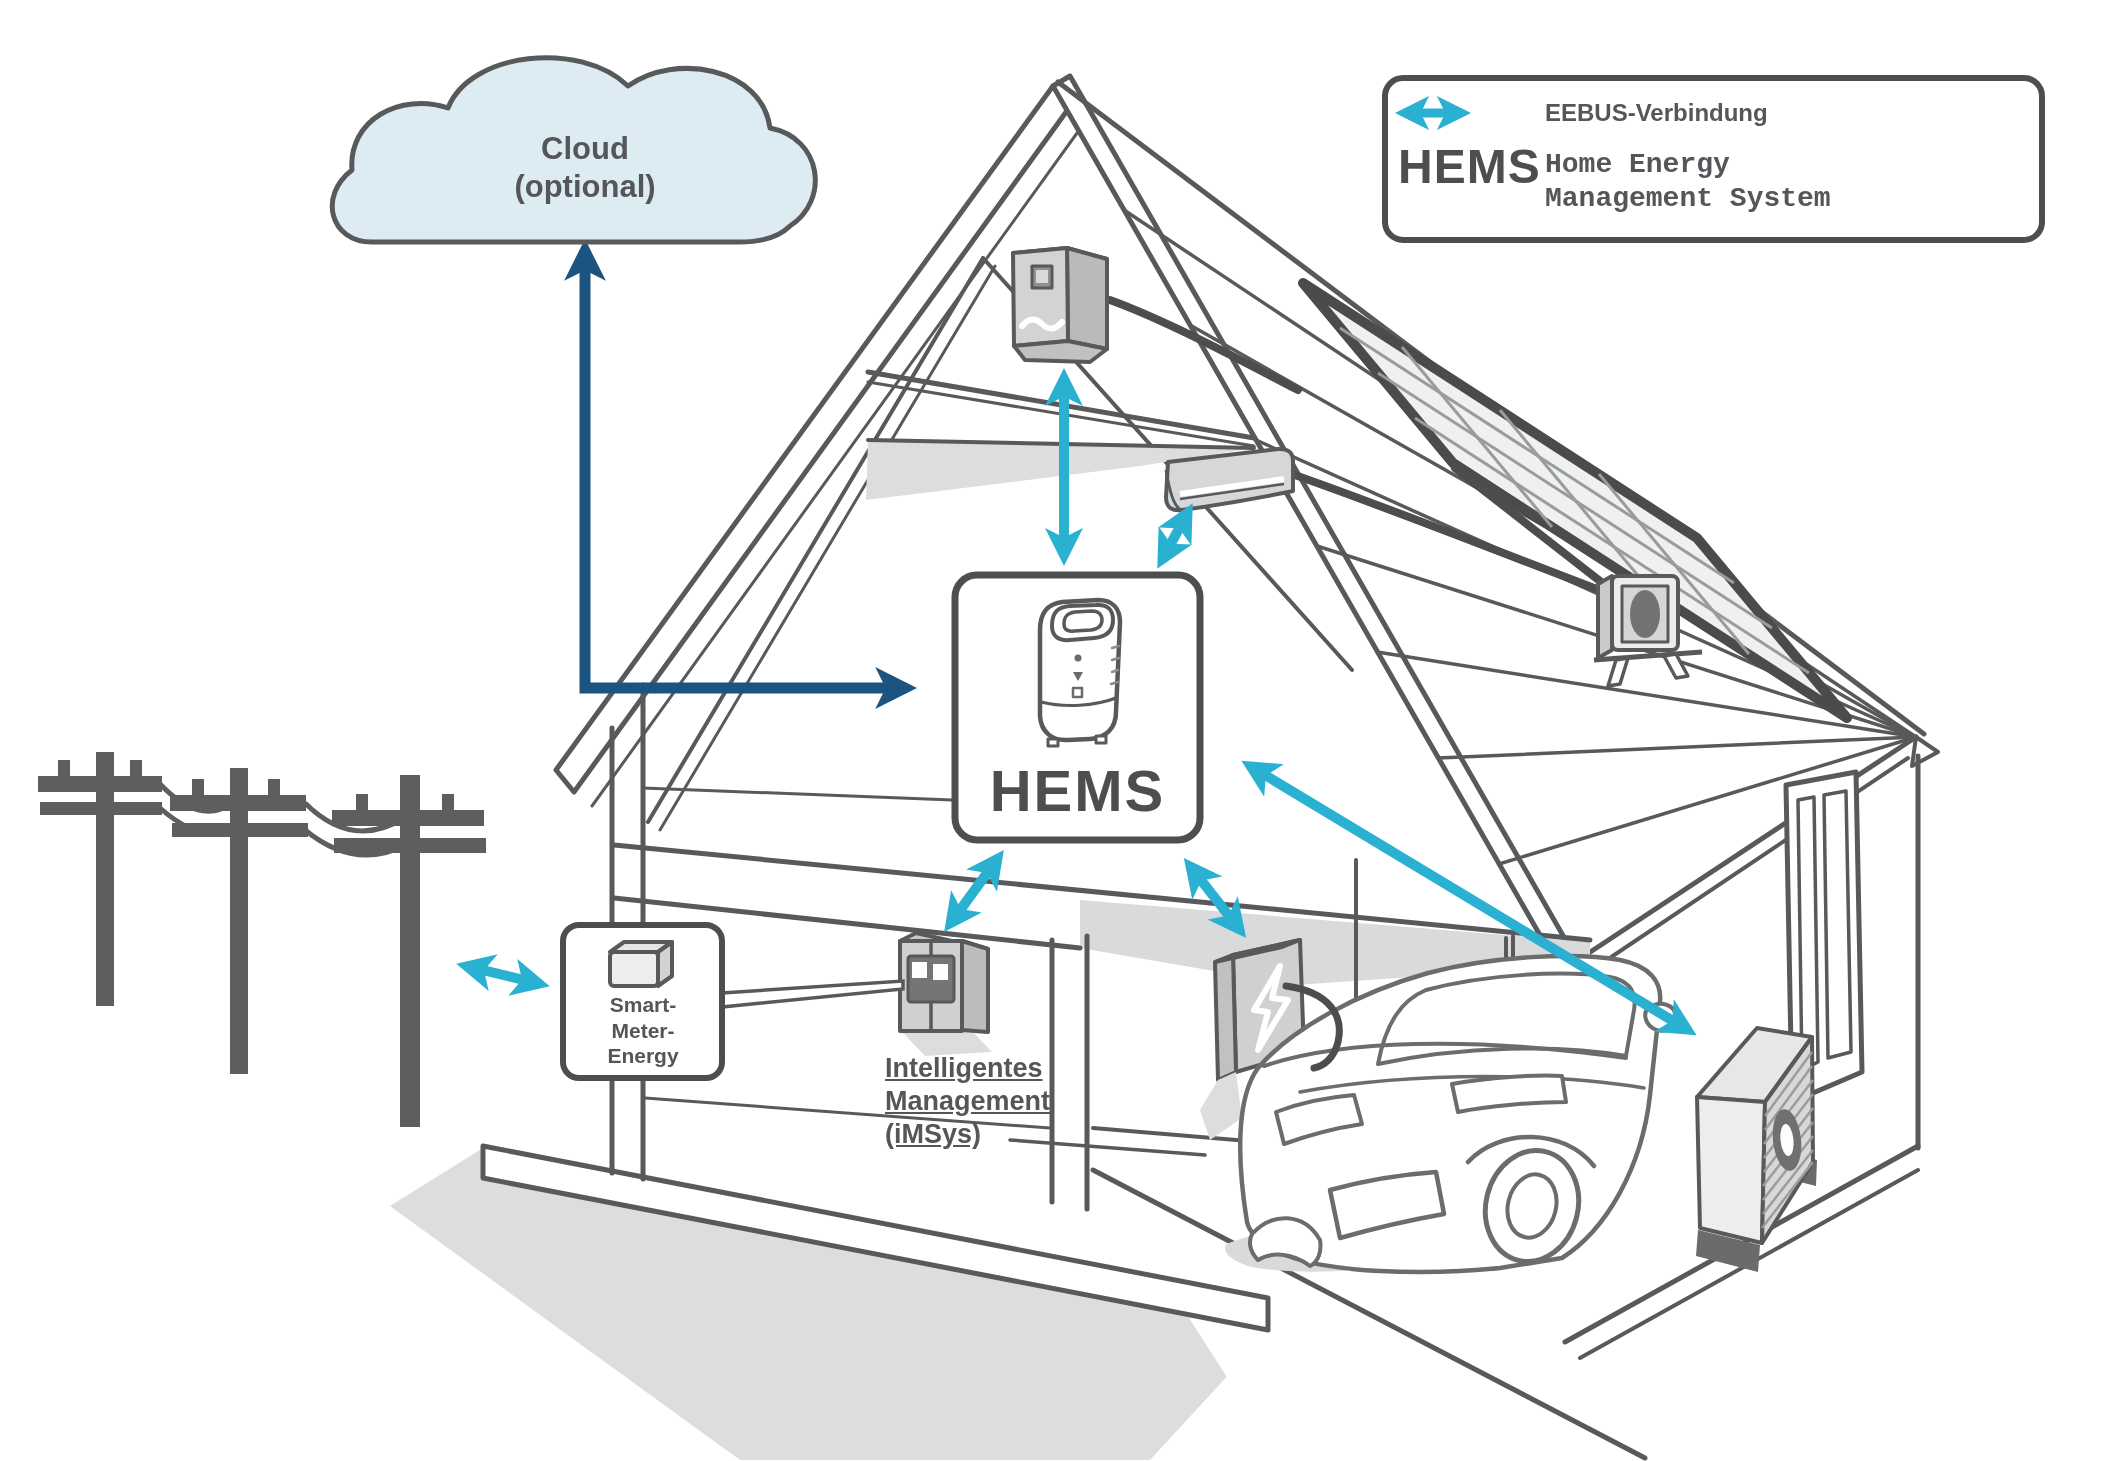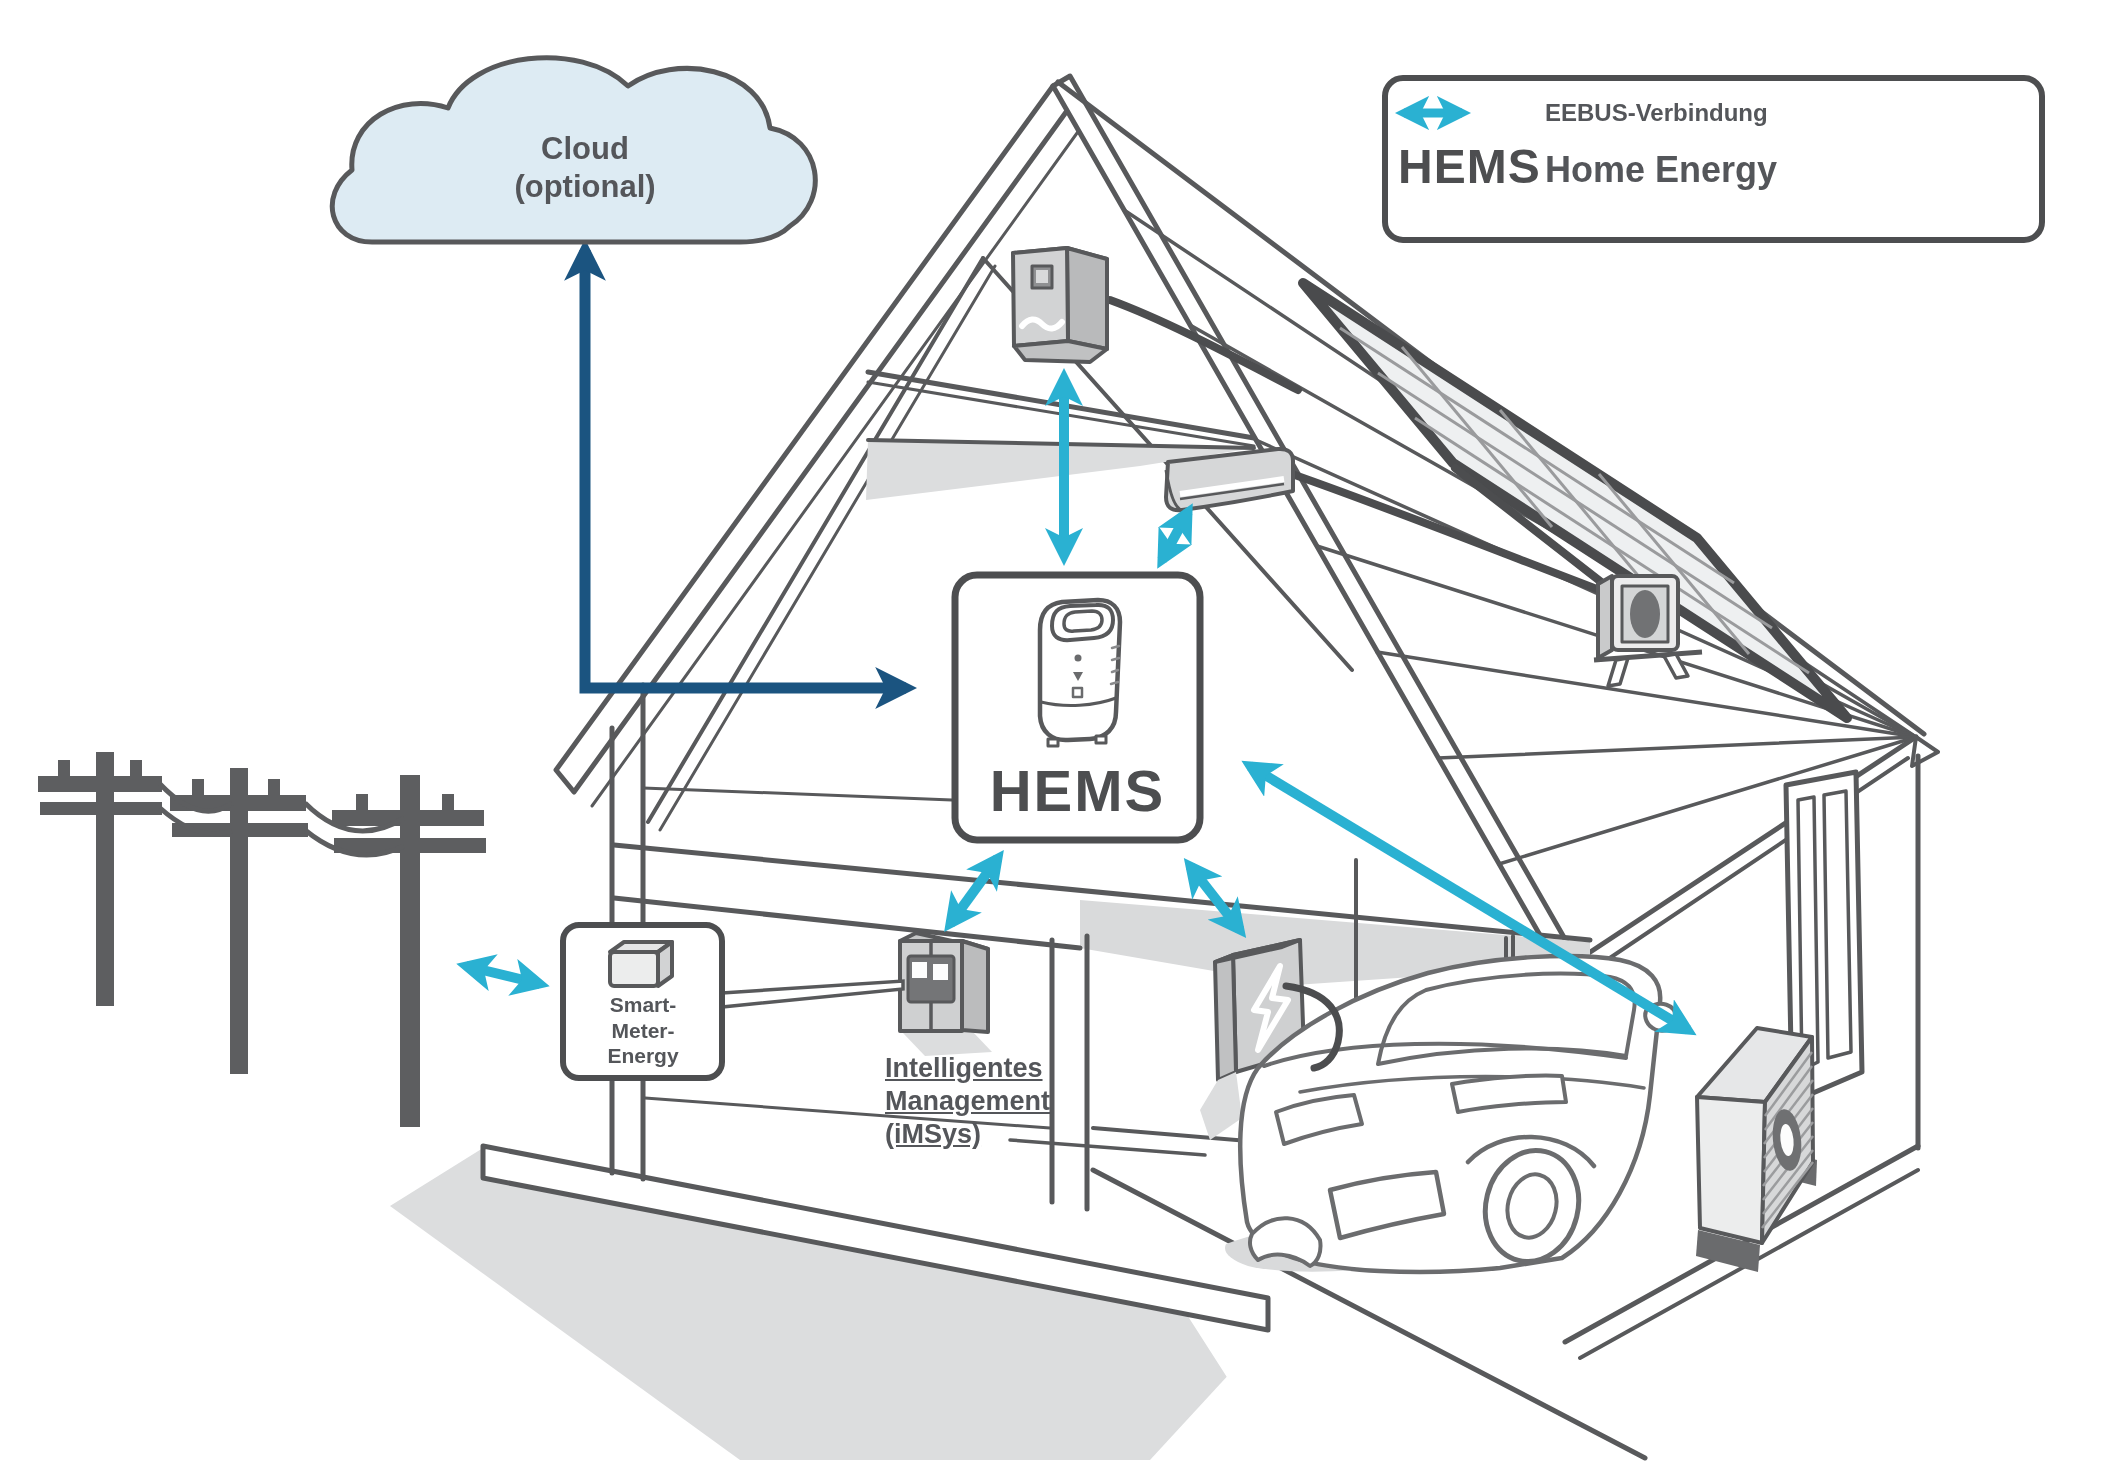--- a/index.html
+++ b/index.html
@@ -7,21 +7,21 @@
          font-family:"Liberation Sans", sans-serif;}
   #art{position:absolute;left:0;top:0;width:2118px;height:1461px;}
   .lbl{position:absolute;color:#54565a;font-weight:bold;line-height:1.22;}
   .center{text-align:center;}
   .cloud-t{font-size:31px;}
   .hems-main{font-size:58px;letter-spacing:2px;}
   .smg-t{font-size:21px;}
   .imsys-t{font-size:27px;text-decoration:underline;}
   .leg-eebus{font-size:24px;}
   .leg-abbr{font-size:48px;letter-spacing:1px;}
-  .leg-line{font-size:36px;}
+  .leg-line{font-size:28px;font-family:Liberation Mono, monospace;}
 </style>
 </head>
 <body>
 
 <div id="stage">
 
 <svg id="art" viewBox="0 0 2118 1461" xmlns="http://www.w3.org/2000/svg">
   <defs>
     <marker id="ah-t" markerWidth="4.2" markerHeight="3.8" refX="2.8" refY="1.9" orient="auto-start-reverse" markerUnits="strokeWidth">
       <path d="M0 0 L3.8 1.9 L0 3.8 L0.95 1.9 Z" fill="#2ab1d2"></path>
@@ -330,15 +330,16 @@
   <div>Management</div>
   <div>(iMSys)</div>
 </div>
 
 <div class="lbl leg-eebus" style="left:1545px;top:98px;width:480px;">EEBUS-Verbindung</div>
 
 <div class="lbl leg-abbr" style="left:1398px;top:138px;width:150px;color:#4d4e50;">HEMS</div>
 
 <div class="lbl leg-line" style="left:1545px;top:148px;width:480px;">
   <div>Home Energy</div>
+  <div>Management System</div>
 </div>
 
 </div>
 
 </body></html>

